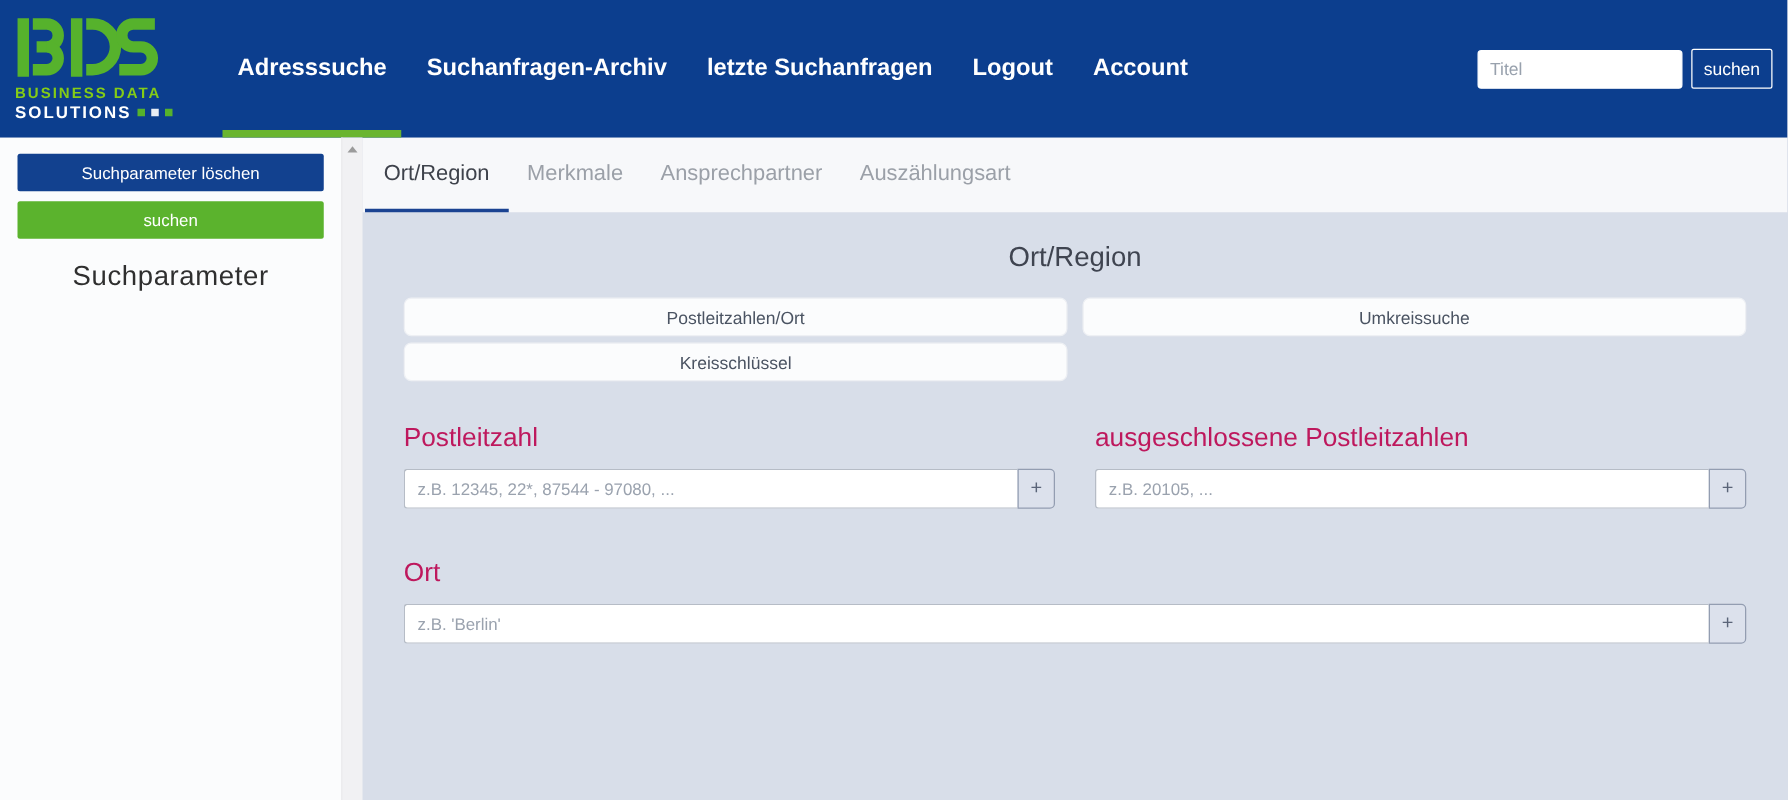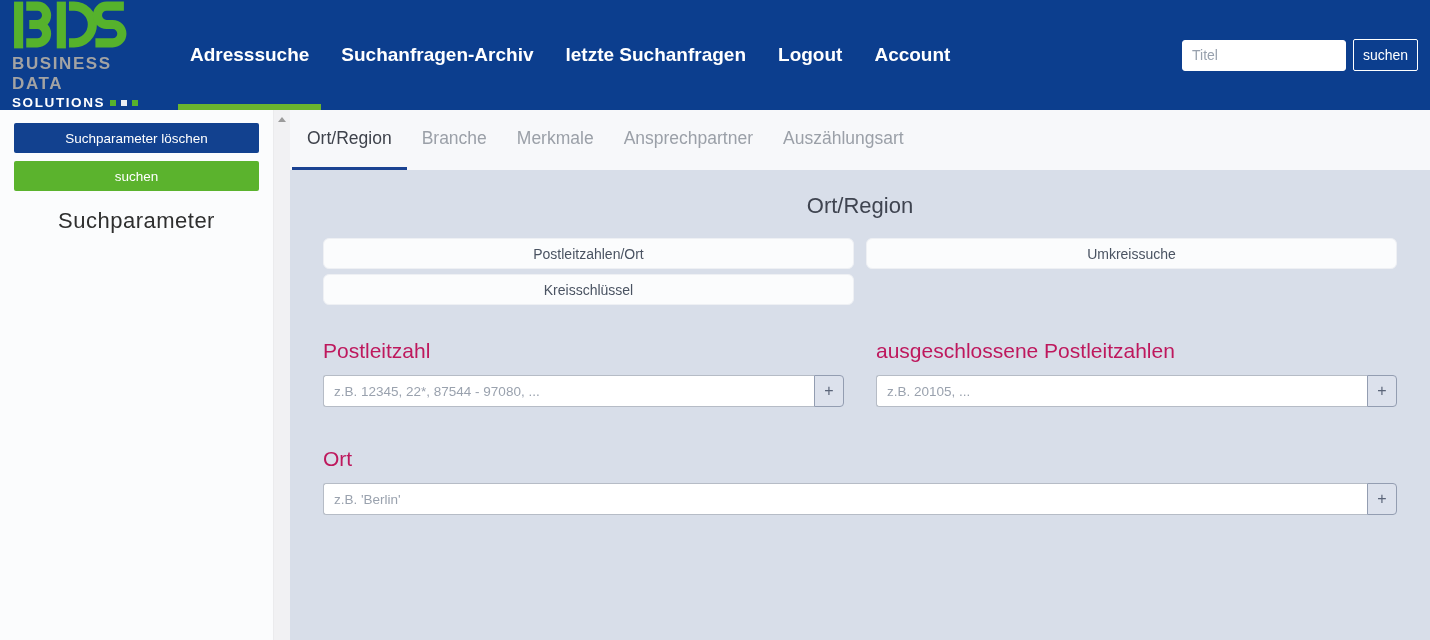--- a/index.html
+++ b/index.html
@@ -4,21 +4,21 @@
 <style>
   * { margin:0; padding:0; box-sizing:border-box; }
   html,body { width:1430px; height:640px; overflow:hidden;
     font-family:"Liberation Sans", sans-serif; background:#d8dee9; }
 
   
   .header { position:relative; height:110px; background:#0c3e8e;
     display:flex; align-items:center; }
   .logo { width:164px; padding-left:12px; flex:0 0 auto; }
   .logo-bds svg { display:block; }
-  .logo-line1 { color:#a3a3a3; font-size:17px; font-weight:700; letter-spacing:1.6px; margin-top:4px; }
+  .logo-line1 { color:#84cc16; font-size:12px; font-weight:700; letter-spacing:1.6px; margin-top:4px; }
   .logo-line2 { color:#ffffff; font-size:13.5px; font-weight:700; letter-spacing:1.6px;
     display:flex; align-items:center; gap:5px; margin-top:1px; }
   .sq { width:6px; height:6px; display:inline-block; }
   .sq-green { background:#56b22c; }
   .sq-white { background:#e8edf4; }
 
   .nav { display:flex; align-items:stretch; height:100%; margin-left:10px; }
   .nav-item { position:relative; display:flex; align-items:center;
     padding:0 16px; color:#ffffff; font-size:19px; font-weight:600;
     text-decoration:none; cursor:pointer; }
@@ -131,21 +131,20 @@
     <h2>Suchparameter</h2>
   </aside>
 
   <div class="scroll-strip">
     <div class="scroll-arrow-up"></div>
   </div>
 
   <main>
     <div class="tabbar">
       <div class="tab active">Ort/Region</div>
-      <div class="tab">Branche</div>
       <div class="tab">Merkmale</div>
       <div class="tab">Ansprechpartner</div>
       <div class="tab">Auszählungsart</div>
     </div>
 
     <div class="content">
       <h1>Ort/Region</h1>
 
       <div class="cat-grid">
         <button class="cat-btn">Postleitzahlen/Ort</button>

